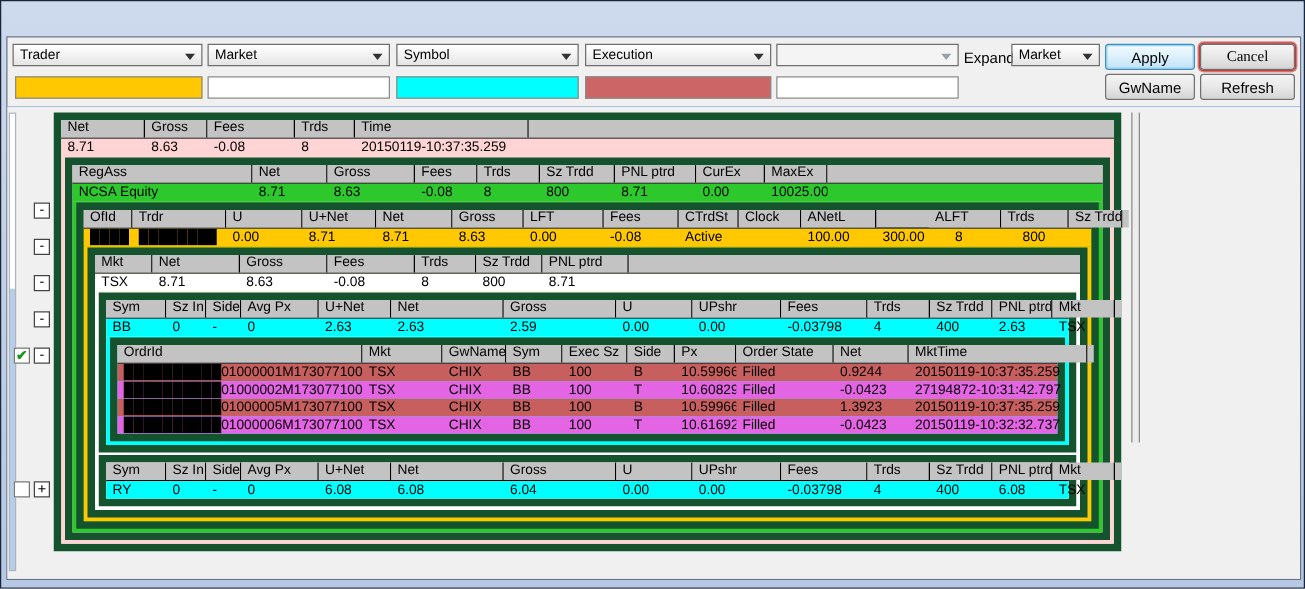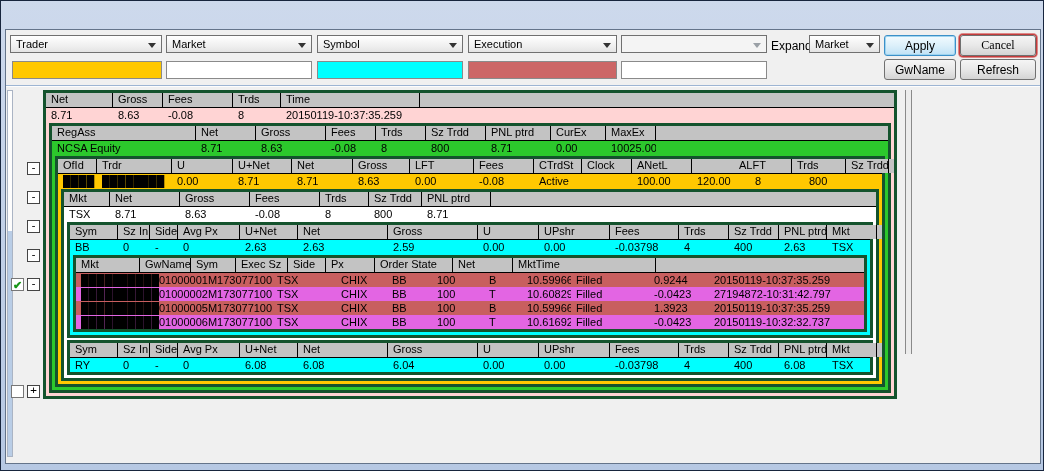--- a/index.html
+++ b/index.html
@@ -40,21 +40,21 @@
   .tb-sep{position:absolute;left:0;right:0;top:55px;height:1px;background:#9db5d3;}
   .tb-sep2{position:absolute;left:0;right:0;top:56px;height:1px;background:#fdfdfd;}
   
   .gridpanel{position:absolute;left:0;top:57px;right:0;bottom:0;background:#f0f0f0;}
   .vstrip{position:absolute;left:1px;top:3px;width:6px;height:367px;box-sizing:border-box;
     background:#fdfdfd;border:1px solid #aab4c4;}
   .vstrip .thumb{position:absolute;left:0;right:0;top:140px;bottom:0;background:#b9cde6;}
   .rtrack{position:absolute;left:899px;top:3px;width:7px;height:264px;box-sizing:border-box;
     background:#ececec;border-left:1px solid #8a8a8a;border-right:1px solid #8a8a8a;}
   .gwrap{position:absolute;left:37px;top:3px;width:854px;font-size:11px;color:#000;}
-  .tbl{border:3px solid #14532d;box-sizing:border-box;}
+  .tbl{border:6px solid #14532d;box-sizing:border-box;}
   .hrow{display:flex;height:14px;line-height:13px;background:#c3c3c3;border-bottom:1px solid #000;}
   .drow,.trow{display:flex;height:14px;line-height:14px;}
   .cell{overflow:hidden;white-space:nowrap;box-sizing:border-box;padding-left:5px;}
   .hc{border-right:1px solid #000;background:#c3c3c3;}
   .hc:last-child{border-right:none;}
   .nest{padding:1px 3px 3px 3px;}
   .bg-summary{background:var(--row_summary);}
   .bg-region{background:var(--row_region);}
   .bg-trader{background:var(--row_trader);}
   .bg-market{background:var(--row_market);}
@@ -199,21 +199,21 @@
                       <div class="cell" style="flex: 0 0 75px;">████████</div>
                       <div class="cell" style="flex: 0 0 61px;">0.00</div>
                       <div class="cell" style="flex: 0 0 59px;">8.71</div>
                       <div class="cell" style="flex: 0 0 61px;">8.71</div>
                       <div class="cell" style="flex: 0 0 57px;">8.63</div>
                       <div class="cell" style="flex: 0 0 64px;">0.00</div>
                       <div class="cell" style="flex: 0 0 60px;">-0.08</div>
                       <div class="cell" style="flex: 0 0 48px;">Active</div>
                       <div class="cell" style="flex: 0 0 50px;"></div>
                       <div class="cell" style="flex: 0 0 60px;">100.00</div>
-                      <div class="cell" style="flex: 0 0 58px;">120.00</div>
+                      <div class="cell" style="flex: 0 0 58px;">300.00</div>
                       <div class="cell" style="flex: 0 0 54px;">8</div>
                       <div class="cell" style="flex: 0 0 43px;">800</div>
                       <div class="cell" style="flex: 1 1 0%;"></div>
                     </div>
                   <div class="nest bg-trader">
                     <div class="tbl">
                       <div class="hrow">
                           <div class="cell hc" style="flex: 0 0 46px;">Mkt</div>
                           <div class="cell hc" style="flex: 0 0 70px;">Net</div>
                           <div class="cell hc" style="flex: 0 0 70px;">Gross</div>
@@ -265,20 +265,21 @@
                               <div class="cell" style="flex: 0 0 69px;">-0.03798</div>
                               <div class="cell" style="flex: 0 0 50px;">4</div>
                               <div class="cell" style="flex: 0 0 50px;">400</div>
                               <div class="cell" style="flex: 0 0 48px;">2.63</div>
                               <div class="cell" style="flex: 0 0 50px;">TSX</div>
                               <div class="cell" style="flex: 1 1 0%;"></div>
                             </div>
                           <div class="nest bg-symbol">
                             <div class="tbl">
                               <div class="hrow">
+                                  <div class="cell hc" style="flex: 0 0 196px;">OrdrId</div>
                                   <div class="cell hc" style="flex: 0 0 64px;">Mkt</div>
                                   <div class="cell hc" style="flex: 0 0 51px;">GwName</div>
                                   <div class="cell hc" style="flex: 0 0 45px;">Sym</div>
                                   <div class="cell hc" style="flex: 0 0 52px;">Exec Sz</div>
                                   <div class="cell hc" style="flex: 0 0 38px;">Side</div>
                                   <div class="cell hc" style="flex: 0 0 49px;">Px</div>
                                   <div class="cell hc" style="flex: 0 0 78px;">Order State</div>
                                   <div class="cell hc" style="flex: 0 0 60px;">Net</div>
                                   <div class="cell hc" style="flex: 0 0 143px;">MktTime</div>
                                   <div class="cell hc" style="flex: 1 1 0%;"></div>

